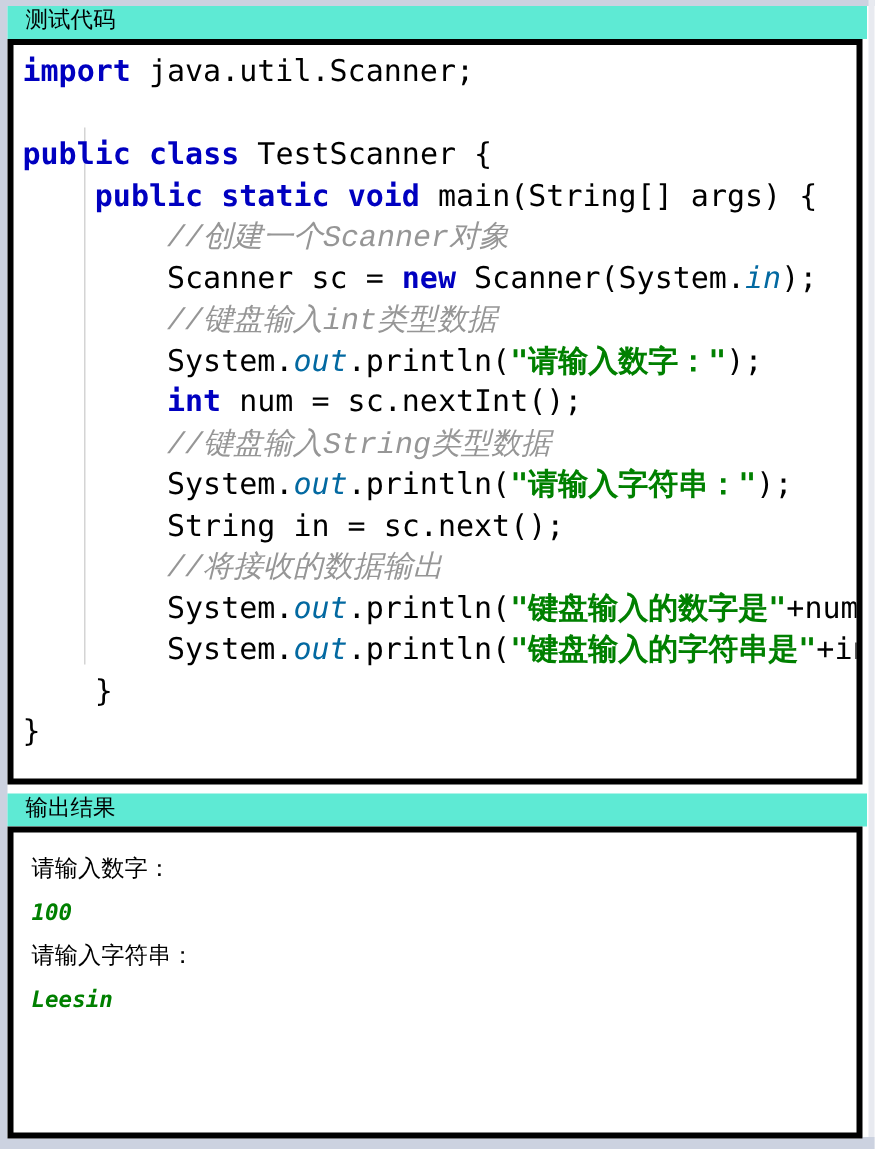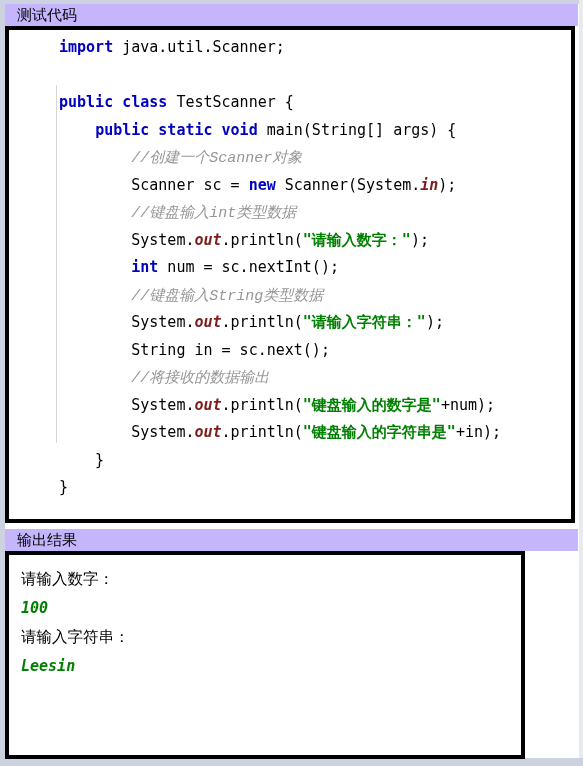--- a/index.html
+++ b/index.html
@@ -45,26 +45,26 @@
     left: 0; bottom: 0;
     width: 583px; height: 8px;
     background: #ccd2e0;
   }
 
   .section {
     position: absolute;
   }
 
   .section-title {
-    font-family: Liberation Sans, sans-serif;
+    font-family: Liberation Mono, monospace;
     font-size: 15px;
     color: #000000;
     line-height: 22px;
     padding-left: 12px;
-    background: #c4b5fd;
+    background: #5eead4;
     white-space: nowrap;
   }
 
   .box {
     border: 4px solid #000000;
     background: #ffffff;
     box-sizing: border-box;
     overflow: hidden;
     position: relative;
   }
@@ -75,55 +75,54 @@
     top: 4px;
     width: 573px;
   }
   #code-box {
     width: 570px;
     height: 497px;
     padding: 4px 0 0 0;
   }
   .code {
     font-family: "DejaVu Sans Mono", "Liberation Mono", monospace;
-    font-size: 15px;
+    font-size: 20px;
     line-height: 27.5px;
     white-space: pre;
     color: #000000;
     position: relative;
     padding-left: 6px;
-    margin-left: 44px;
   }
   .code-line {
     white-space: pre;
     height: 27.5px;
   }
   
   .indent-guide {
     position: absolute;
     left: 47px;
     top: 55px;
     width: 1px;
     height: 358px;
     background: #d4d4d4;
   }
   .kw      { color: #0000c0; font-weight: bold; }
   .str     { color: #008000; font-weight: bold; }
   .cmt     { color: #969696; font-style: italic; font-family: Liberation Mono, monospace; }
-  .fld     { color: #7f1d1d; font-weight: bold; font-style: italic; }
+  .fld     { color: #0369a1; font-weight: normal; font-style: italic; }
   .plain   { color: #000000; }
 
   
   #output-section {
     left: 5px;
     top: 529px;
     width: 573px;
   }
   #output-box {
-    width: 520px;
+    width: 570px;
     height: 208px;
     padding: 10px 0 0 12px;
   }
   .out-line {
     font-family: "DejaVu Sans", "Liberation Sans", sans-serif;
     font-size: 15.5px;
     line-height: 29px;
     color: #000000;
     white-space: pre;
   }

